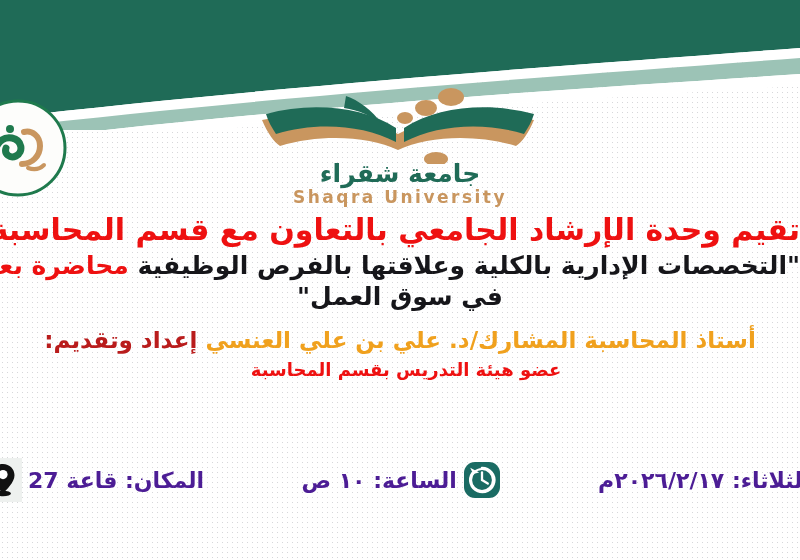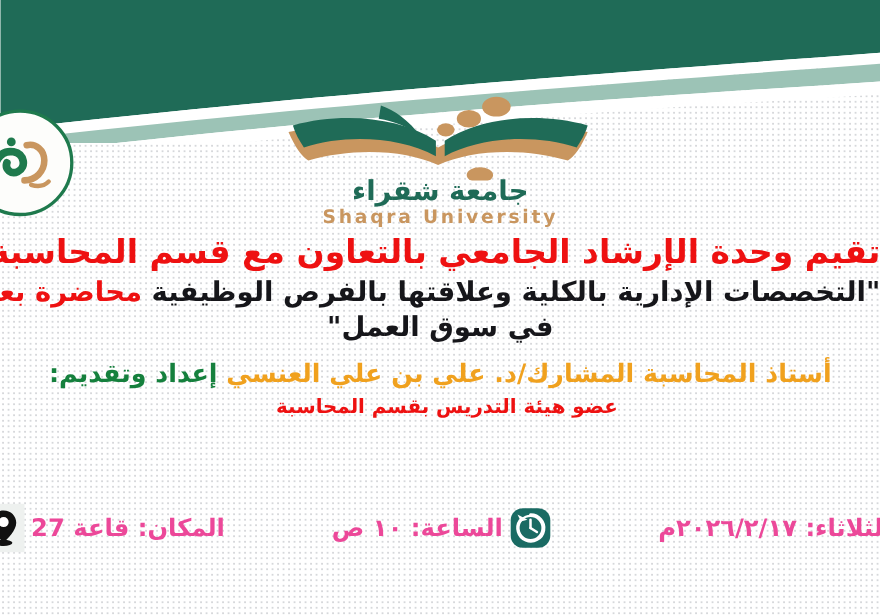--- a/index.html
+++ b/index.html
@@ -101,21 +101,21 @@
     font-weight: bold;
     color: #16161a;
     margin-bottom: 18px;
   }
 
   .presenter {
     font-size: 23px;
     font-weight: bold;
     margin-bottom: 7px;
   }
-  .presenter-label { color: #15803d; }
+  .presenter-label { color: #b91c1c; }
   .presenter-name  { color: #f0a11e; text-align: right; }
 
   .affiliation {
     font-size: 18px;
     font-weight: bold;
     color: #ee1111;
     margin-bottom: 16px;
     padding-left: 12px;
   }
 
@@ -141,21 +141,21 @@
     flex-direction: row;
     align-items: center;
     gap: 6px;
     white-space: nowrap;
     margin-left: 15px;
   }
 
   .info-text {
     font-size: 22px;
     font-weight: bold;
-    color: #ec4899;
+    color: #4c1d95;
     direction: rtl;
   }
 
   .info-date { margin-right: -16px; }
   .info-place { margin-left: -22px; }
 
   .icon-clock { width: 38px; height: 38px; display: block; }
   .icon-pin-box {
     width: 38px;
     height: 44px;

